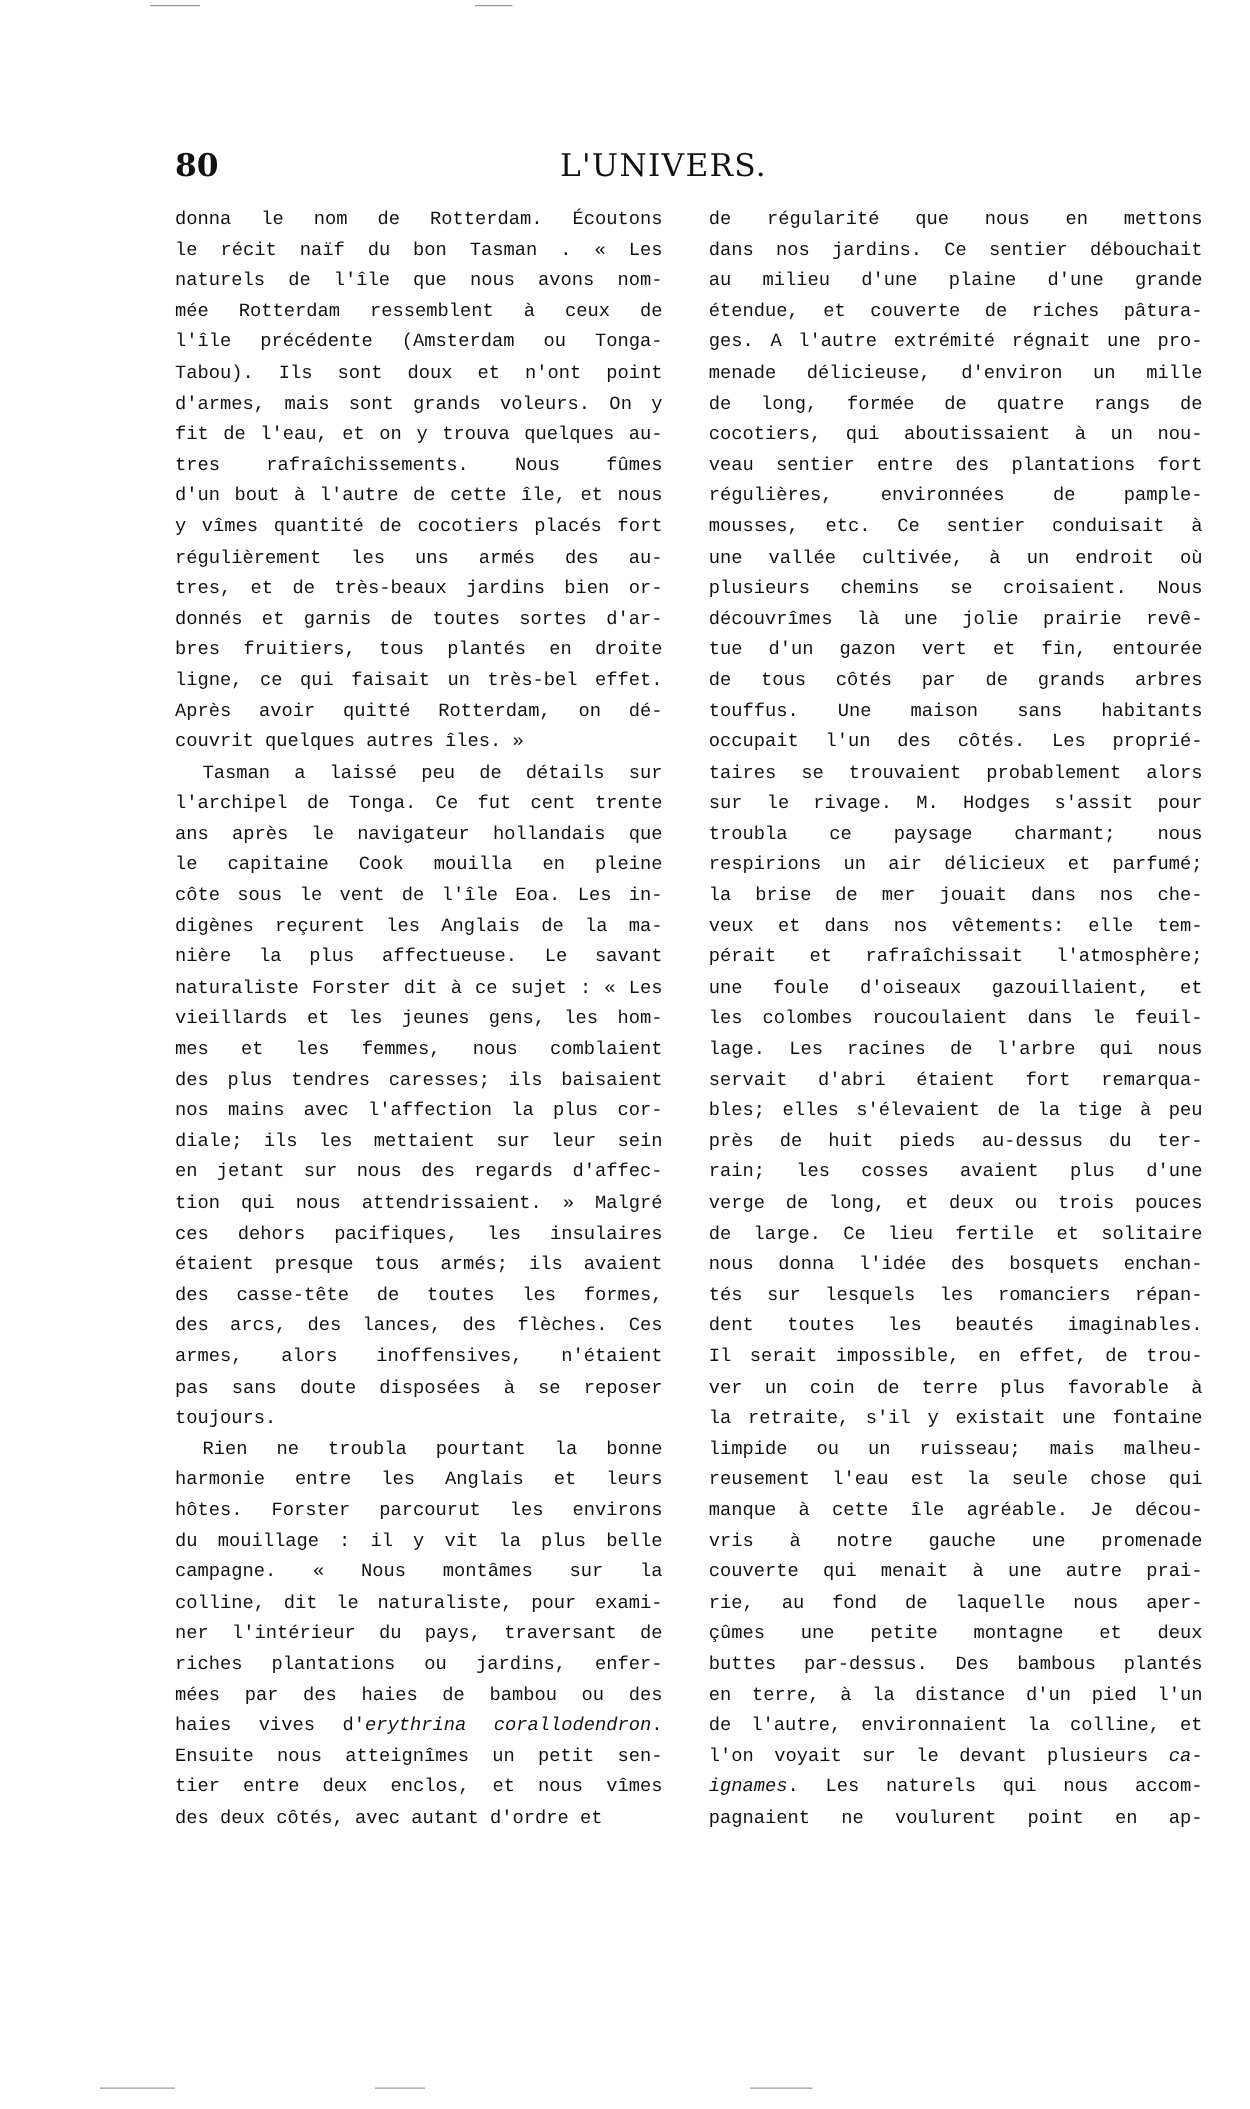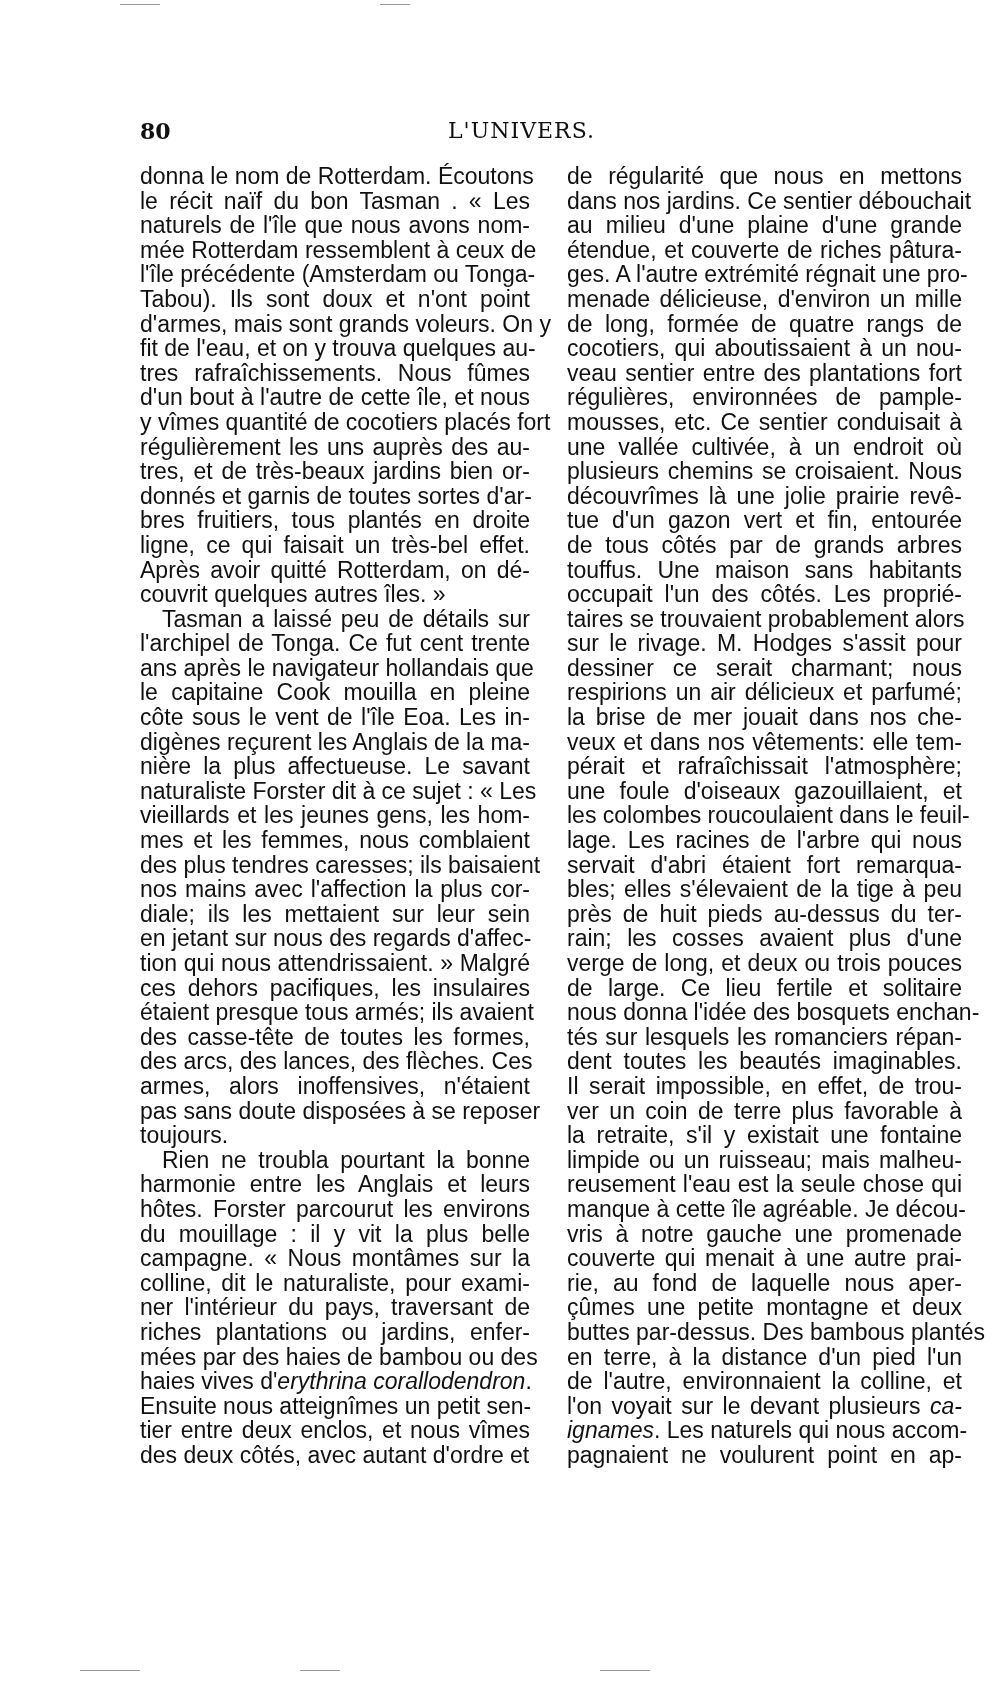--- a/index.html
+++ b/index.html
@@ -1,23 +1,23 @@
 <!DOCTYPE html>
 <html><head>
 <meta charset="utf-8">
 <style>
   html, body { margin: 0; padding: 0; background: #ffffff; }
   body { width: 1000px; height: 1687px; position: relative; overflow: hidden; color: #111; }
   .page { position: absolute; left: 0; top: 0; width: 1000px; height: 1687px; background: #fff; }
   .running-head { position: absolute; top: 118px; left: 140px; width: 760px; height: 30px;
-    font-family: "DejaVu Serif", serif; font-size: 22px; }
+    font-family: "DejaVu Serif", serif; font-size: 25px; }
   .page-number { position: absolute; left: 0; top: 0; font-weight: bold; }
   .running-title { position: absolute; left: 308px; top: 0; letter-spacing: 1px; }
   .col { position: absolute; top: 164px; width: 390px;
-    font-family: Liberation Sans, sans-serif; font-size: 23px; line-height: 24.6px; }
+    font-family: Liberation Mono, monospace; font-size: 15px; line-height: 24.6px; }
   .col-left { left: 140px; }
   .col-right { left: 567px; width: 395px; }
   .line { display: block; white-space: nowrap; text-align: justify; text-align-last: justify; height: 24.6px; }
   .line.last { text-align-last: left; }
   .line.indent { padding-left: 22px; }
   i { font-style: italic; }
   .scan-mark { position: absolute; background: #999; height: 1px; }
 </style>
 </head>
 <body>
@@ -33,21 +33,21 @@
       <span class="line"><span>le récit naïf du bon Tasman . « Les</span></span>
       <span class="line"><span>naturels de l'île que nous avons nom-</span></span>
       <span class="line"><span>mée Rotterdam ressemblent à ceux de</span></span>
       <span class="line"><span>l'île précédente (Amsterdam ou Tonga-</span></span>
       <span class="line"><span>Tabou). Ils sont doux et n'ont point</span></span>
       <span class="line"><span>d'armes, mais sont grands voleurs. On y</span></span>
       <span class="line"><span>fit de l'eau, et on y trouva quelques au-</span></span>
       <span class="line"><span>tres rafraîchissements. Nous fûmes</span></span>
       <span class="line"><span>d'un bout à l'autre de cette île, et nous</span></span>
       <span class="line"><span>y vîmes quantité de cocotiers placés fort</span></span>
-      <span class="line"><span>régulièrement les uns auprès des au-</span></span>
+      <span class="line"><span>régulièrement les uns armés des au-</span></span>
       <span class="line"><span>tres, et de très-beaux jardins bien or-</span></span>
       <span class="line"><span>donnés et garnis de toutes sortes d'ar-</span></span>
       <span class="line"><span>bres fruitiers, tous plantés en droite</span></span>
       <span class="line"><span>ligne, ce qui faisait un très-bel effet.</span></span>
       <span class="line"><span>Après avoir quitté Rotterdam, on dé-</span></span>
       <span class="line last"><span>couvrit quelques autres îles. »</span></span>
       <span class="line indent"><span>Tasman a laissé peu de détails sur</span></span>
       <span class="line"><span>l'archipel de Tonga. Ce fut cent trente</span></span>
       <span class="line"><span>ans après le navigateur hollandais que</span></span>
       <span class="line"><span>le capitaine Cook mouilla en pleine</span></span>
@@ -97,21 +97,21 @@
       <span class="line"><span>mousses, etc. Ce sentier conduisait à</span></span>
       <span class="line"><span>une vallée cultivée, à un endroit où</span></span>
       <span class="line"><span>plusieurs chemins se croisaient. Nous</span></span>
       <span class="line"><span>découvrîmes là une jolie prairie revê-</span></span>
       <span class="line"><span>tue d'un gazon vert et fin, entourée</span></span>
       <span class="line"><span>de tous côtés par de grands arbres</span></span>
       <span class="line"><span>touffus. Une maison sans habitants</span></span>
       <span class="line"><span>occupait l'un des côtés. Les proprié-</span></span>
       <span class="line"><span>taires se trouvaient probablement alors</span></span>
       <span class="line"><span>sur le rivage. M. Hodges s'assit pour</span></span>
-      <span class="line"><span>dessiner ce serait charmant; nous</span></span>
+      <span class="line"><span>troubla ce paysage charmant; nous</span></span>
       <span class="line"><span>respirions un air délicieux et parfumé;</span></span>
       <span class="line"><span>la brise de mer jouait dans nos che-</span></span>
       <span class="line"><span>veux et dans nos vêtements: elle tem-</span></span>
       <span class="line"><span>pérait et rafraîchissait l'atmosphère;</span></span>
       <span class="line"><span>une foule d'oiseaux gazouillaient, et</span></span>
       <span class="line"><span>les colombes roucoulaient dans le feuil-</span></span>
       <span class="line"><span>lage. Les racines de l'arbre qui nous</span></span>
       <span class="line"><span>servait d'abri étaient fort remarqua-</span></span>
       <span class="line"><span>bles; elles s'élevaient de la tige à peu</span></span>
       <span class="line"><span>près de huit pieds au-dessus du ter-</span></span>

